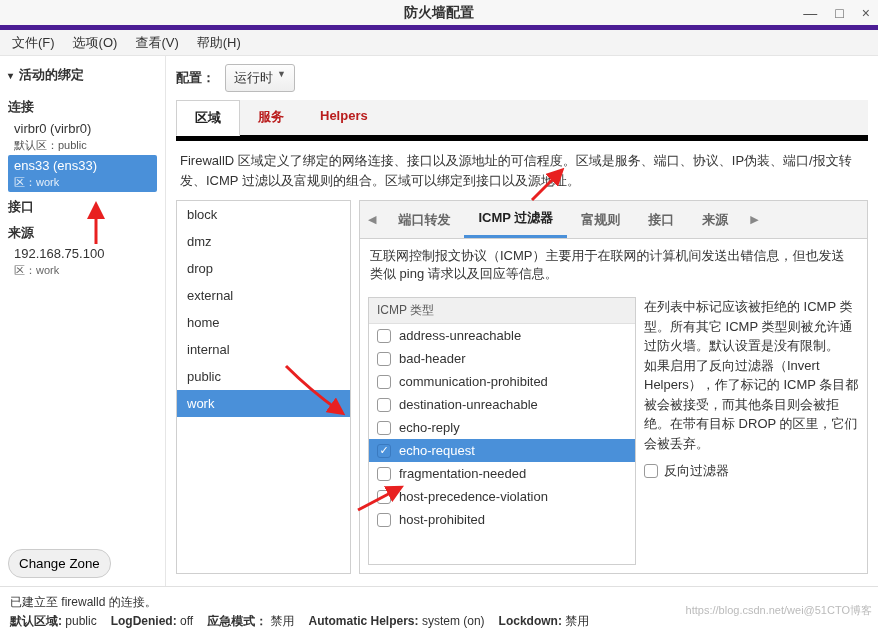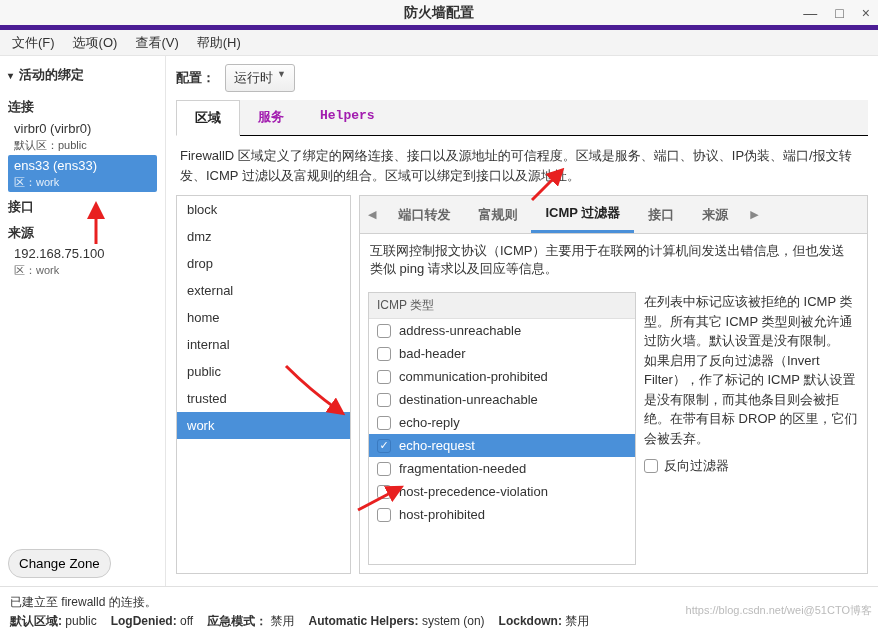--- a/index.html
+++ b/index.html
@@ -17,22 +17,22 @@
   .conn-item { padding: 3px 6px; line-height: 1.3; border-radius: 2px; }
   .conn-item .sub { font-size: 11px; color: inherit; opacity: 0.85; }
   .conn-selected { background: #4a90d9; color: #fff; }
   .src-item { padding: 2px 6px; line-height: 1.3; }
   .change-zone { margin-top: auto; padding: 6px 10px; background: #f0f0f0; border: 1px solid #ccc; border-radius: 14px; cursor: pointer; align-self: flex-start; }
   .main { flex: 1; padding: 8px 10px 12px 10px; display: flex; flex-direction: column; }
   .config-row { display: flex; align-items: center; gap: 10px; margin-bottom: 8px; }
   .config-label { font-weight: bold; }
   .dropdown { display: flex; gap: 4px; padding: 4px 8px; border: 1px solid #bbb; border-radius: 3px; background: linear-gradient(#fdfdfd,#eee); }
   .dropdown .arrow { font-size: 9px; color: #555; }
-  .tabs { display: flex; border-bottom: 1px solid #000000; background: #f3f3f3; font-family: Liberation Mono, monospace; }
-  .tab { padding: 8px 18px; color: #a21caf; font-weight: bold; }
+  .tabs { display: flex; border-bottom: 6px solid #000000; background: #f3f3f3; }
+  .tab { padding: 8px 18px; color: #b91c1c; font-weight: bold; }
   .tab-active { background: #fff; color: #222; border-top: 1px solid #d0d0d0; border-left: 1px solid #d0d0d0; border-right: 1px solid #d0d0d0; border-bottom: 1px solid #fff; margin-bottom: -1px; }
   .desc { padding: 10px 4px 10px 4px; font-size: 13px; line-height: 1.5; }
   .lower { display: flex; flex: 1; gap: 8px; }
   .zone-list { width: 175px; border: 1px solid #cfcfcf; overflow-y: auto; }
   .zone-item { padding: 6px 10px; border-bottom: 0; }
   .zone-selected { background: #4a90d9; color: #fff; }
   .zone-panel { flex: 1; border: 1px solid #cfcfcf; display: flex; flex-direction: column; }
   .subtabs { display: flex; align-items: center; border-bottom: 1px solid #d0d0d0; background: #f3f3f3; }
   .subtab-arrow { padding: 6px 8px; color: #888; font-size: 11px; }
   .subtab { padding: 8px 14px; color: #666; font-weight: bold; }
@@ -117,30 +117,29 @@
 
     <div class="lower">
       <div class="zone-list">
         <div class="zone-item">block</div>
         <div class="zone-item">dmz</div>
         <div class="zone-item">drop</div>
         <div class="zone-item">external</div>
         <div class="zone-item">home</div>
         <div class="zone-item">internal</div>
         <div class="zone-item">public</div>
-        <div class="zone-item">trusted</div>
         <div class="zone-item zone-selected">work</div>
       </div>
 
       <div class="zone-panel">
         <div class="subtabs">
           <span class="subtab-arrow">◀</span>
           <div class="subtab">端口转发</div>
+          <div class="subtab subtab-active">ICMP 过滤器</div>
           <div class="subtab">富规则</div>
-          <div class="subtab subtab-active">ICMP 过滤器</div>
           <div class="subtab">接口</div>
           <div class="subtab">来源</div>
           <span class="subtab-arrow">▶</span>
         </div>
 
         <div class="panel-desc" style="padding:8px 10px 0 10px">互联网控制报文协议（ICMP）主要用于在联网的计算机间发送出错信息，但也发送类似 ping 请求以及回应等信息。</div>
 
         <div class="panel-body">
           <div class="panel-left">
             <div class="icmp-list">
@@ -178,21 +177,21 @@
                   <span>host-precedence-violation</span>
                 </div>
               <div class="icmp-item">
                   <span class="cb"></span>
                   <span>host-prohibited</span>
                 </div>
             </div>
           </div>
           <div class="panel-right">
             <div style="white-space:pre-line">在列表中标记应该被拒绝的 ICMP 类型。所有其它 ICMP 类型则被允许通过防火墙。默认设置是没有限制。
-如果启用了反向过滤器（Invert Filter），作了标记的 ICMP 默认设置是没有限制，而其他条目则会被拒绝。在带有目标 DROP 的区里，它们会被丢弃。</div>
+如果启用了反向过滤器（Invert Helpers），作了标记的 ICMP 条目都被会被接受，而其他条目则会被拒绝。在带有目标 DROP 的区里，它们会被丢弃。</div>
             <div class="invert-row">
               <span class="cb"></span>
               <span>反向过滤器</span>
             </div>
           </div>
         </div>
       </div>
     </div>
   </div>
 </div>

